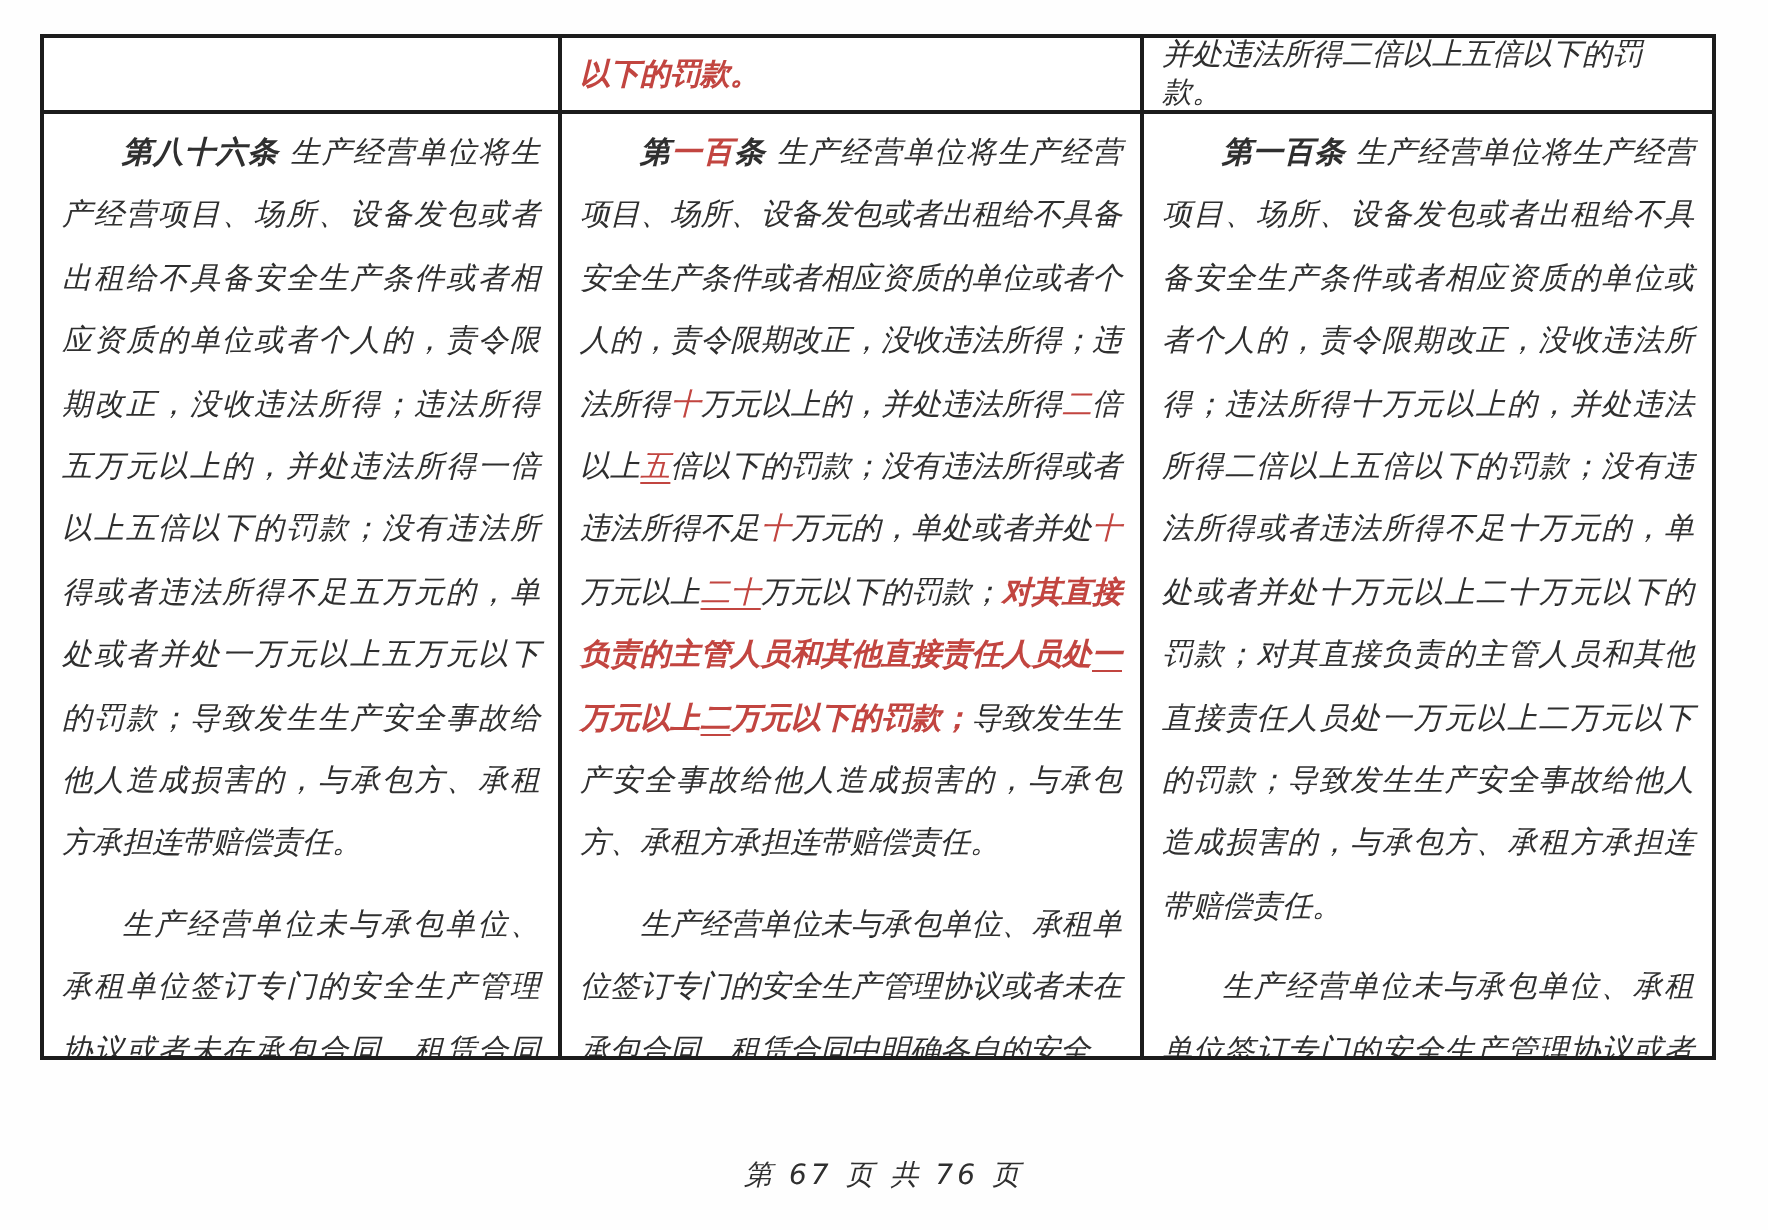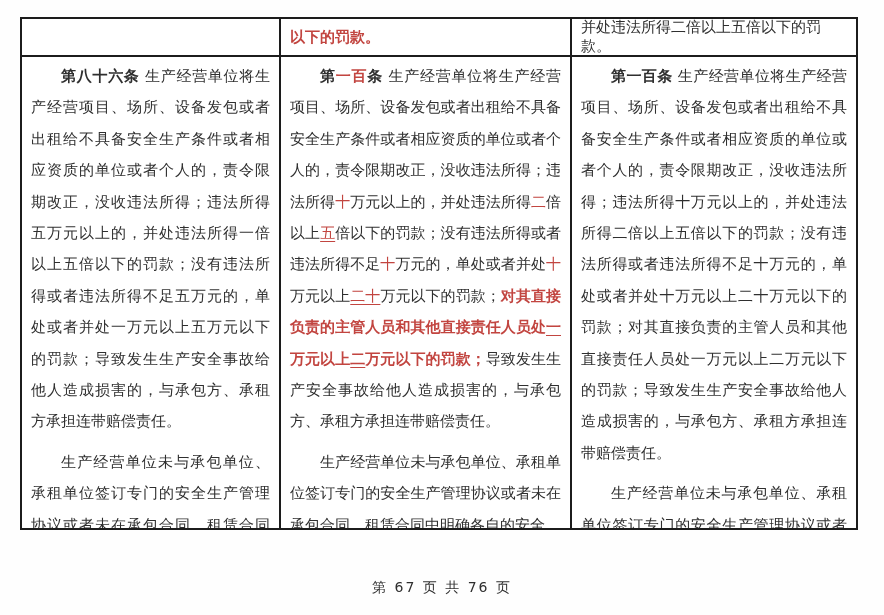--- a/index.html
+++ b/index.html
@@ -8,20 +8,21 @@
     background: #ffffff;
     font-family: "DejaVu Sans", "Liberation Sans", sans-serif;
   }
   .page {
     position: relative;
     width: 884px;
     height: 615px;
     background: #fefefe;
     overflow: hidden;
     color: var(--text, #2f2f2f);
+    font-style: italic;
   }
   .doc-table {
     position: absolute;
     left: 20px;
     top: 17px;
     width: 834px;
     border: 2px solid #1c1c1c;
     display: grid;
     grid-template-columns: 259px 291px 1fr;
     grid-template-rows: 38px 471px;

